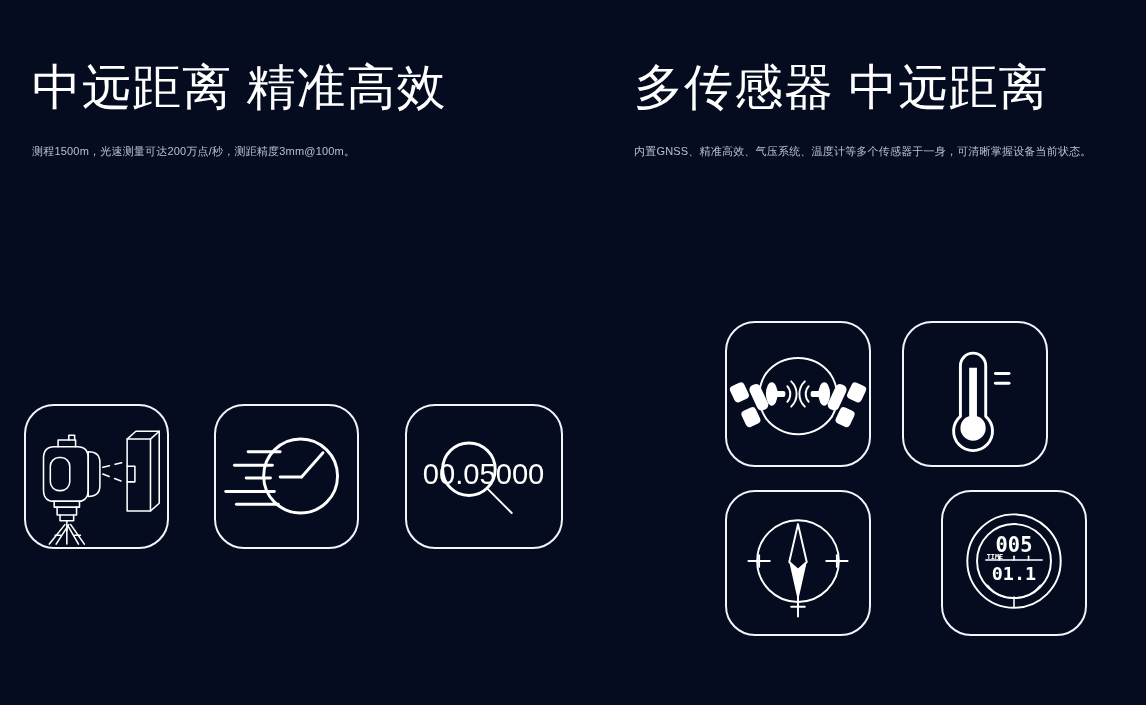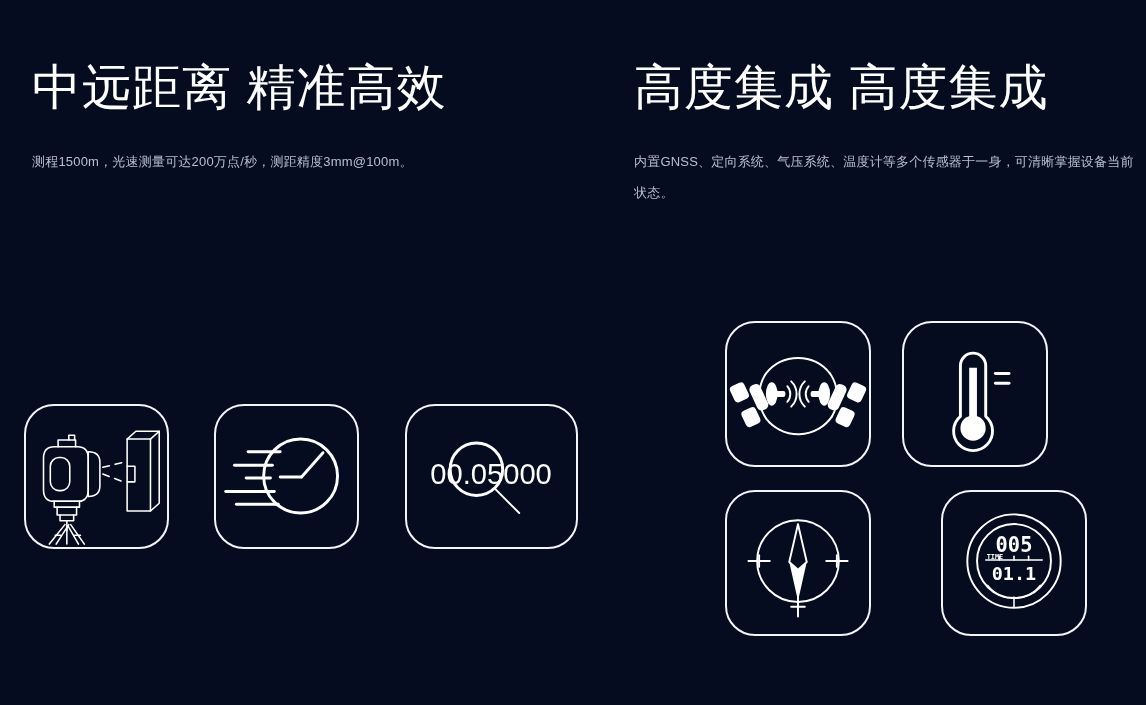--- a/index.html
+++ b/index.html
@@ -21,41 +21,41 @@
     color:#ffffff;
     font-size:49px;
     line-height:62px;
     font-weight:400;
     letter-spacing:1px;
     white-space:nowrap;
     margin:0;
   }
   .subcopy{
     color:#b6c0cf;
-    font-size:13px;
+    font-size:11px;
     line-height:31px;
     font-weight:400;
-    margin:28px 0 0 0;
+    margin:18px 0 0 0;
     letter-spacing:.2px;
   }
 
   
   .tile{
     position:absolute;
     border:2px solid #f2f5fa;
     border-radius:30px;
     box-sizing:border-box;
     background:transparent;
   }
   .tile svg{display:block;width:100%;height:100%;}
 
   
   #tile-scanner   {left:24px; top:404px; width:145px;height:145px;}
   #tile-speed     {left:214px;top:404px; width:145px;height:145px;}
-  #tile-precision {left:405px;top:404px; width:173px;height:145px;}
+  #tile-precision {left:405px;top:404px; width:158px;height:145px;}
 
   
   #tile-gnss        {left:725px;top:321px;width:146px;height:146px;}
   #tile-thermometer {left:902px;top:321px;width:146px;height:146px;}
   #tile-compass     {left:725px;top:490px;width:146px;height:146px;}
   #tile-barometer   {left:941px;top:490px;width:146px;height:146px;}
 
   .stroke{fill:none;stroke:#ffffff;stroke-width:2;stroke-linecap:round;stroke-linejoin:round;}
   .stroke-thin{fill:none;stroke:#ffffff;stroke-width:1.6;stroke-linecap:round;stroke-linejoin:round;}
   .stroke-thick{fill:none;stroke:#ffffff;stroke-width:3;stroke-linecap:round;stroke-linejoin:round;}
@@ -75,22 +75,22 @@
 <body>
 
 <div class="page">
 
   <div class="col col-left">
     <h2 class="headline">中远距离 精准高效</h2>
     <p class="subcopy">测程1500m，光速测量可达200万点/秒，测距精度3mm@100m。</p>
   </div>
 
   <div class="col col-right">
-    <h2 class="headline">高度集成 高度集成</h2>
-    <p class="subcopy">内置GNSS、定向系统、气压系统、温度计等多个传感器于一身，可清晰掌握设备当前状态。</p>
+    <h2 class="headline">多传感器 中远距离</h2>
+    <p class="subcopy">内置GNSS、精准高效、气压系统、温度计等多个传感器于一身，可清晰掌握设备当前状态。</p>
   </div>
 
   <div class="tile" id="tile-scanner">
     <svg viewBox="0 0 145 145" aria-hidden="true">
 
       <path class="stroke-thin" d="M18 54 q0 -12 11 -12 h24 q11 0 11 12 v32 q0 12 -11 12 h-24 q-11 0 -11 -12 z"></path>
 
       <rect class="stroke-thin" x="25" y="53" width="20" height="34" rx="9"></rect>
 
       <path class="stroke-thin" d="M64 47 q12 0 12 11 v24 q0 11 -12 11"></path>

